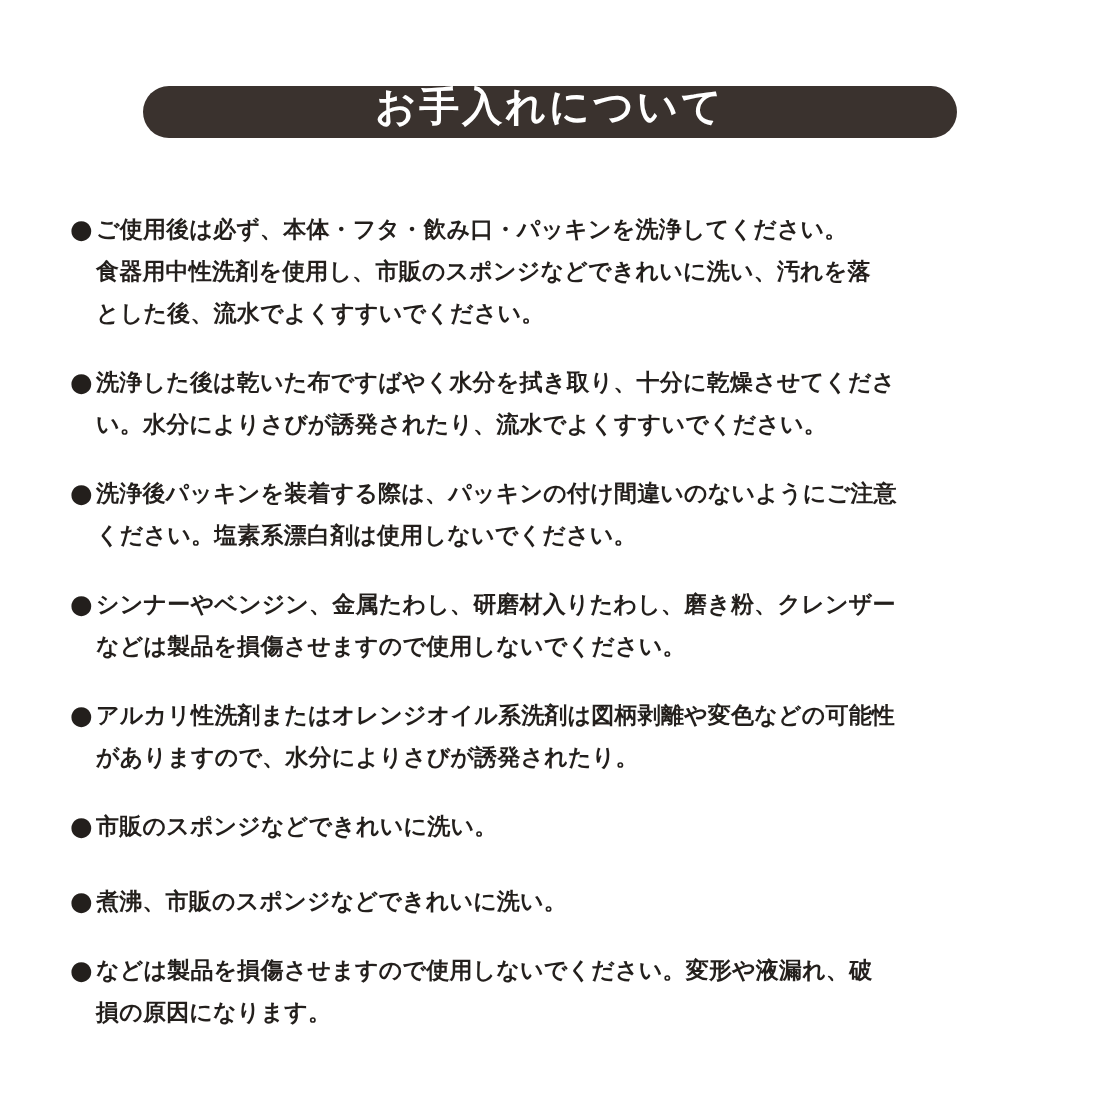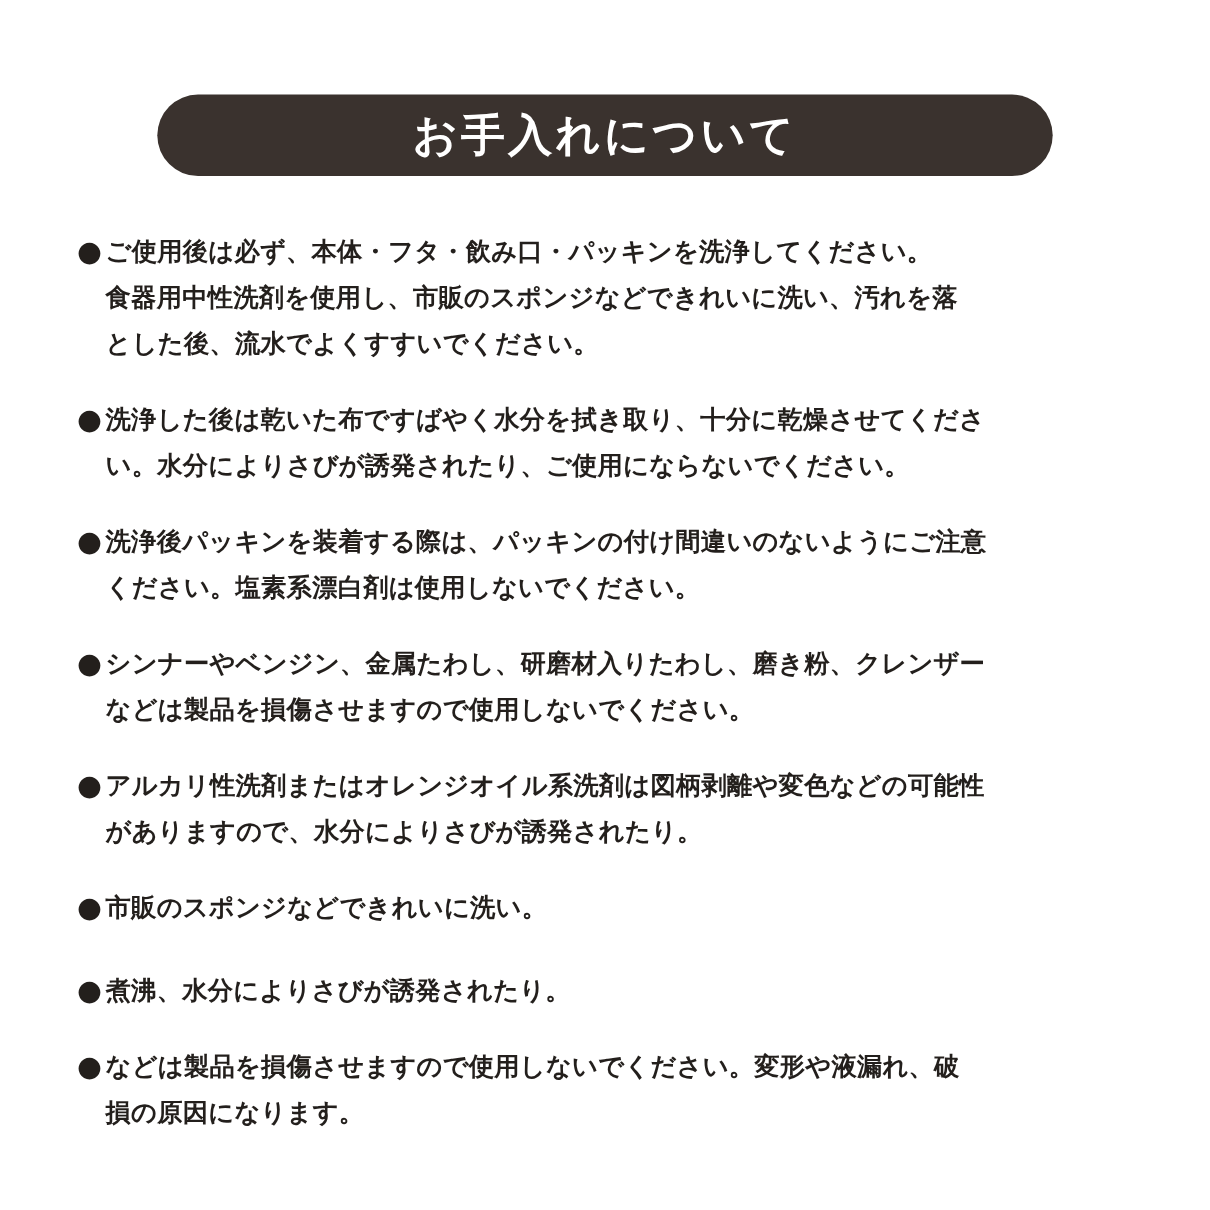--- a/index.html
+++ b/index.html
@@ -18,25 +18,24 @@
     position: relative;
     width: 1100px;
     height: 1100px;
     box-sizing: border-box;
   }
   .title-banner {
     position: absolute;
     left: 143px;
     top: 86px;
     width: 814px;
-    height: 74px;
+    height: 52px;
     background: #3a322e;
     border-radius: 37px;
     display: flex;
-    align-items: center;
     justify-content: center;
   }
   .title-banner .title-text {
     color: #ffffff;
     font-size: 40px;
     font-weight: 700;
     letter-spacing: 3px;
     line-height: 1;
     white-space: nowrap;
   }
@@ -88,21 +87,21 @@
     <div class="note-item">
       <span class="bullet">●</span>
       <span class="note-text">ご使用後は必ず、本体・フタ・飲み口・パッキンを洗浄してください。
 食器用中性洗剤を使用し、市販のスポンジなどできれいに洗い、汚れを落
 とした後、流水でよくすすいでください。</span>
     </div>
 
     <div class="note-item">
       <span class="bullet">●</span>
       <span class="note-text">洗浄した後は乾いた布ですばやく水分を拭き取り、十分に乾燥させてくださ
-い。水分によりさびが誘発されたり、ご使用にならないでください。</span>
+い。水分によりさびが誘発されたり、流水でよくすすいでください。</span>
     </div>
 
     <div class="note-item">
       <span class="bullet">●</span>
       <span class="note-text">洗浄後パッキンを装着する際は、パッキンの付け間違いのないようにご注意
 ください。塩素系漂白剤は使用しないでください。</span>
     </div>
 
     <div class="note-item">
       <span class="bullet">●</span>
@@ -118,21 +117,21 @@
 
     <div class="note-item">
       <span class="bullet">●</span>
       <span class="note-text">市販のスポンジなどできれいに洗い。</span>
     </div>
 
     <div class="spacer-sm"></div>
 
     <div class="note-item">
       <span class="bullet">●</span>
-      <span class="note-text">煮沸、水分によりさびが誘発されたり。</span>
+      <span class="note-text">煮沸、市販のスポンジなどできれいに洗い。</span>
     </div>
 
     <div class="note-item">
       <span class="bullet">●</span>
       <span class="note-text">などは製品を損傷させますので使用しないでください。変形や液漏れ、破
 損の原因になります。</span>
     </div>
 
   </div>
 </div>

